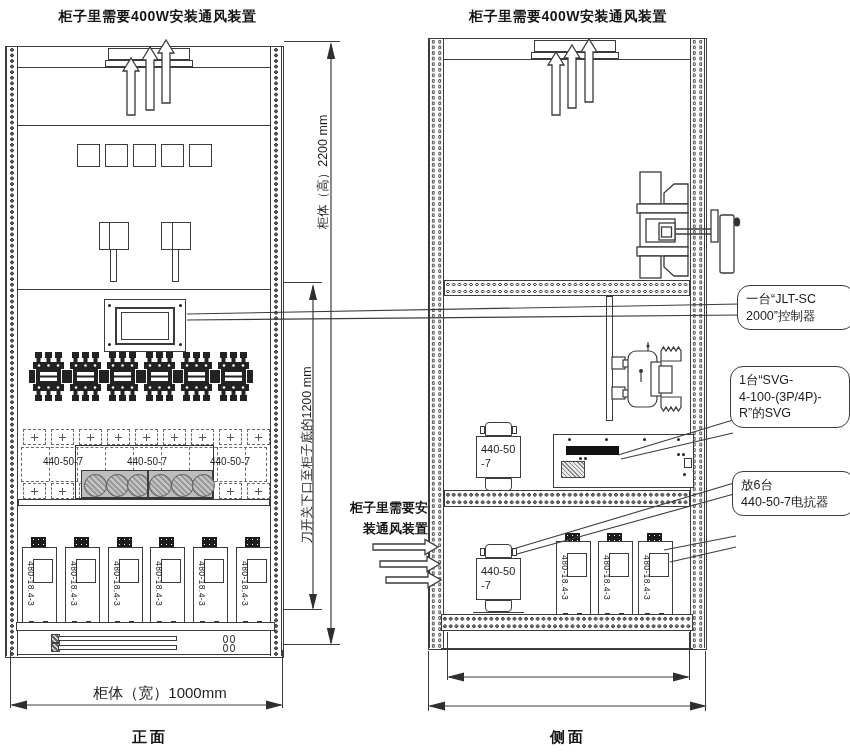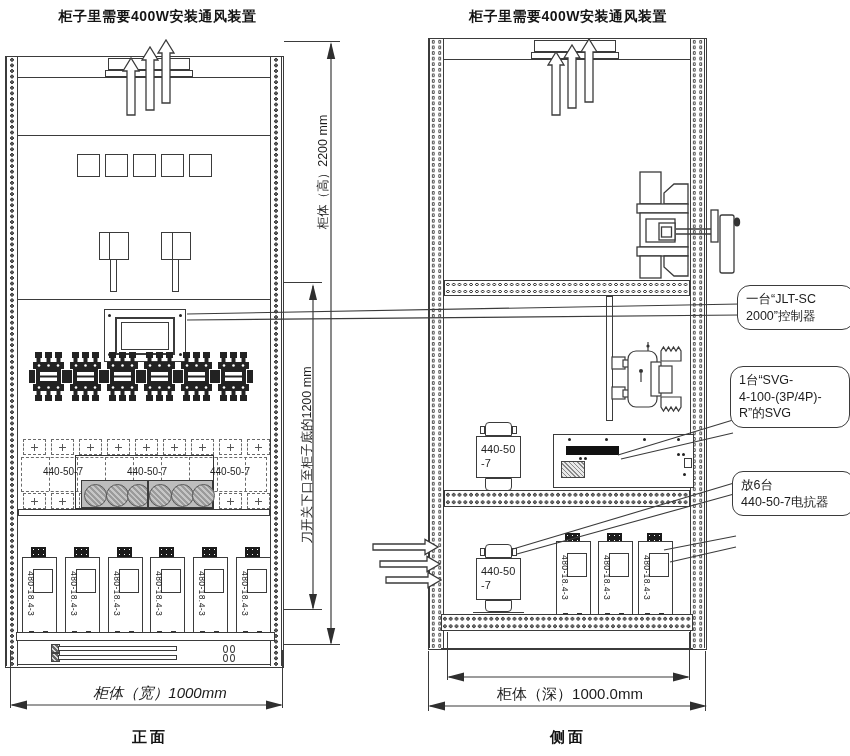--- a/index.html
+++ b/index.html
@@ -56,21 +56,21 @@
   svg.overlay{position:absolute;left:0;top:0;z-index:5;pointer-events:none;}
 </style>
 </head>
 <body>
 
 <div class="canvas">
 
   <div class="title abs" style="left:25px;top:8px;width:265px;">柜子里需要400W安装通风装置</div>
   <div class="title abs" style="left:437px;top:8px;width:262px;">柜子里需要400W安装通风装置</div>
 
-  <div class="abs cab" style="left:5px;top:56px;width:279px;height:612px;">
+  <div class="abs cab" style="left:5px;top:46px;width:279px;height:612px;">
     <div class="abs railv" style="left:0;top:0;width:12px;height:609px;"></div>
     <div class="abs railv" style="left:264px;top:0;width:12px;height:609px;"></div>
     <div class="abs line" style="left:12px;top:20px;width:252px;height:1.2px;"></div>
     <div class="abs line" style="left:12px;top:78px;width:252px;height:1.2px;"></div>
     <div class="abs line" style="left:12px;top:242px;width:252px;height:1.2px;"></div>
 
     <div class="abs b" style="left:102px;top:1px;width:82px;height:12px;"></div>
     <div class="abs b" style="left:99px;top:13px;width:88px;height:7px;"></div>
 
     <div class="abs b" style="left:71px;top:97px;width:23px;height:23px;"></div>
@@ -404,21 +404,22 @@
   </svg>
 
   <div class="callout" style="left:737px;top:285px;width:100px;">一台“JLT-SC
 2000”控制器</div>
   <div class="callout" style="left:730px;top:366px;width:102px;">1台“SVG-
 4-100-(3P/4P)-
 R”的SVG</div>
   <div class="callout" style="left:732px;top:471px;width:104px;border-radius:11px;">放6台
 440-50-7电抗器</div>
 
-
-  <div class="dim" style="left:55px;top:684px;width:210px;font-style:italic;">柜体（宽）1000mm</div>
+  <div class="note" style="left:340px;top:498px;width:88px;">柜子里需要安
+装通风装置</div>
+
+  <div class="dim" style="left:55px;top:684px;width:210px;">柜体（宽）1000mm</div>
   <div class="vdim" style="left:243px;top:164px;width:160px;height:16px;">柜体（高）2200 mm</div>
   <div class="vdim" style="left:186px;top:448px;width:240px;height:14px;">刀开关下口至柜子底的1200 mm</div>
-  <div class="dim" style="left:455px;top:685px;width:230px;">柜体（深）1000.0mm</div>
 
   <div class="viewlab" style="left:105px;top:728px;width:90px;">正面</div>
   <div class="viewlab" style="left:523px;top:728px;width:90px;">侧面</div>
 </div>
 
 </body></html>

